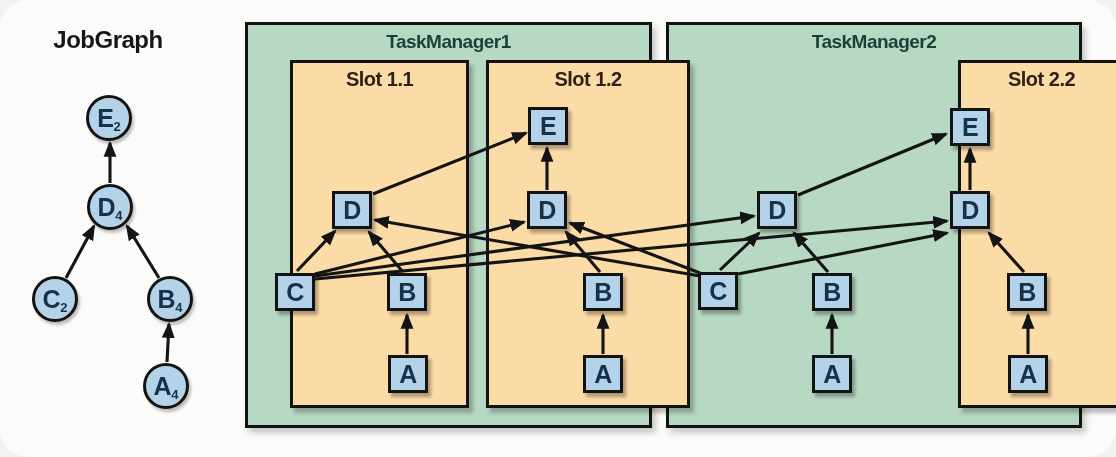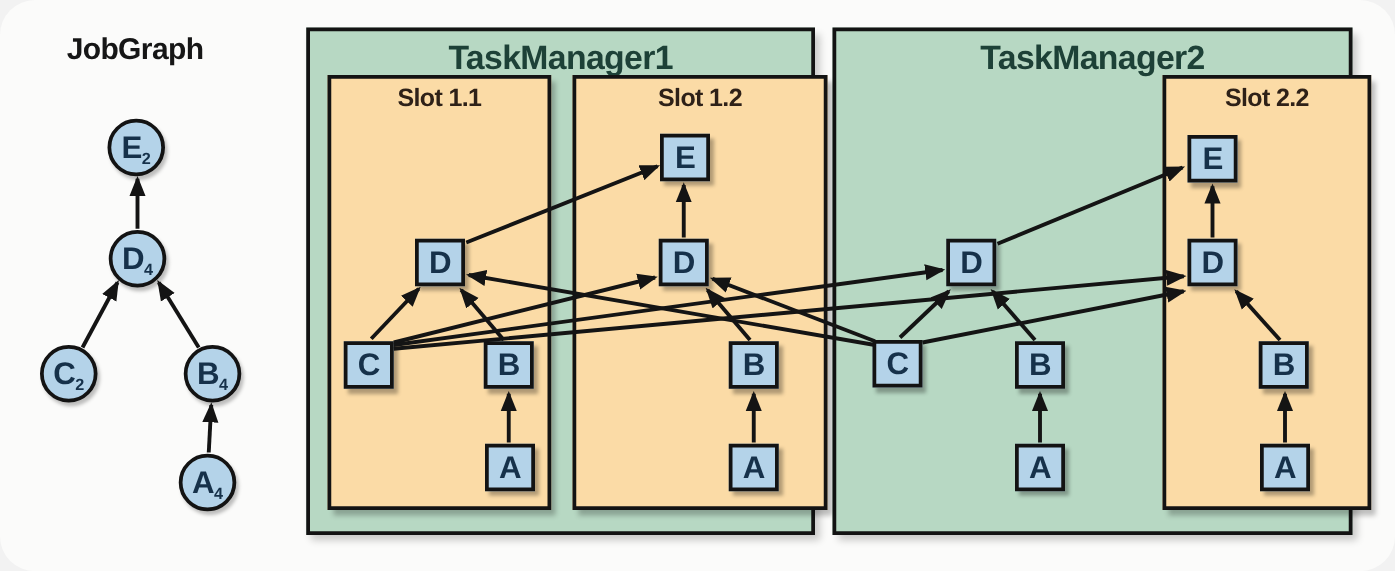--- a/index.html
+++ b/index.html
@@ -10,28 +10,29 @@
   }
   
   .tm {
     position:absolute; box-sizing:border-box;
     background:var(--tmFill); border:3px solid var(--line);
     box-shadow:4px 5px 6px rgba(0,0,0,0.20);
     z-index:1;
   }
   .tm-title {
     text-align:center; margin-top:6px;
-    font-size:27px; font-weight:bold; color:var(--tmText);
+    font-size:19px; font-weight:bold; color:var(--tmText);
   }
   
   .slot {
     position:absolute; box-sizing:border-box;
     background:var(--slotFill); border:3px solid var(--line);
     box-shadow:4px 5px 4px rgba(0,0,0,0.25);
     z-index:2;
+    margin-left:28px;
   }
   .slot-title {
     text-align:center; margin-top:5px;
     font-size:20px; font-weight:bold; color:var(--slotText);
   }
   
   .task {
     position:absolute; width:40px; height:38px; box-sizing:border-box;
     transform:translate(-50%,-50%);
     background:var(--taskFill); border:3px solid var(--line);

